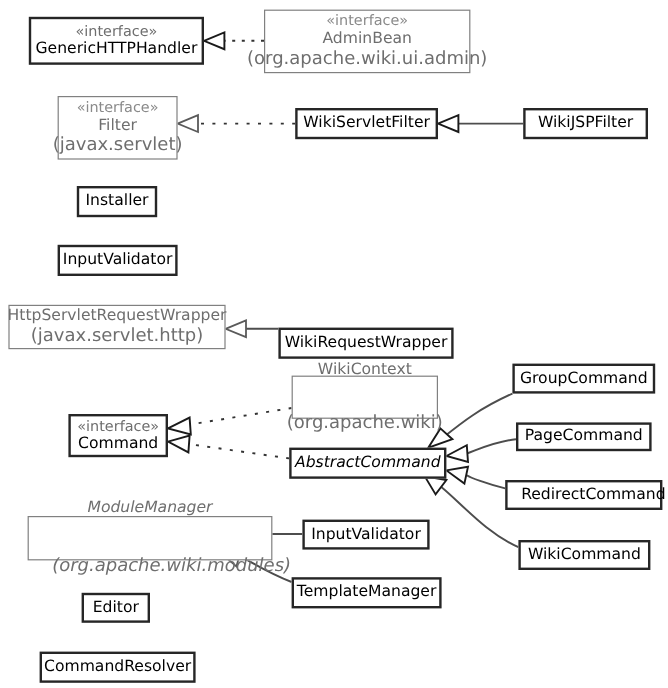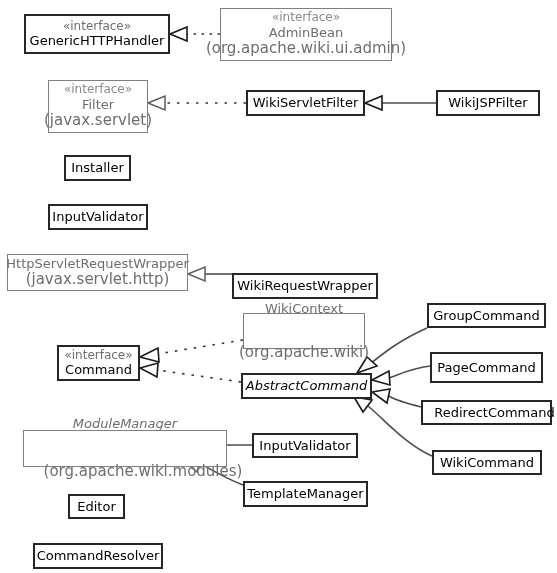--- a/index.html
+++ b/index.html
@@ -185,35 +185,35 @@
   </div>
 
   <div class="node concrete" style="left:241px;top:373px;width:131px;height:26px;">
     <span class="line name abstract">AbstractCommand</span>
   </div>
 
   <div class="node concrete" style="left:427px;top:303px;width:119px;height:25px;">
     <span class="line name">GroupCommand</span>
   </div>
 
-  <div class="node concrete" style="left:430px;top:352px;width:113px;height:31px;">
+  <div class="node concrete" style="left:430px;top:352px;width:113px;height:24px;">
     <span class="line name">PageCommand</span>
   </div>
 
   <div class="node concrete" style="left:421px;top:400px;width:131px;height:25px;padding-left:16px;">
     <span class="line name">RedirectCommand</span>
   </div>
 
   <div class="node concrete" style="left:432px;top:450px;width:110px;height:25px;">
     <span class="line name">WikiCommand</span>
   </div>
 
   <div class="node extern" style="left:23px;top:430px;width:204px;height:37px;gap:32px;">
     <span class="line name abstract">ModuleManager</span>
-    <span class="line pkg abstract" style="padding-left:36px;">(org.apache.wiki.modules)</span>
+    <span class="line pkg abstract" style="font-style:italic;padding-left:36px;">(org.apache.wiki.modules)</span>
   </div>
 
   <div class="node concrete" style="left:252px;top:433px;width:106px;height:25px;">
     <span class="line name">InputValidator</span>
   </div>
 
   <div class="node concrete" style="left:243px;top:481px;width:125px;height:26px;">
     <span class="line name">TemplateManager</span>
   </div>
 

